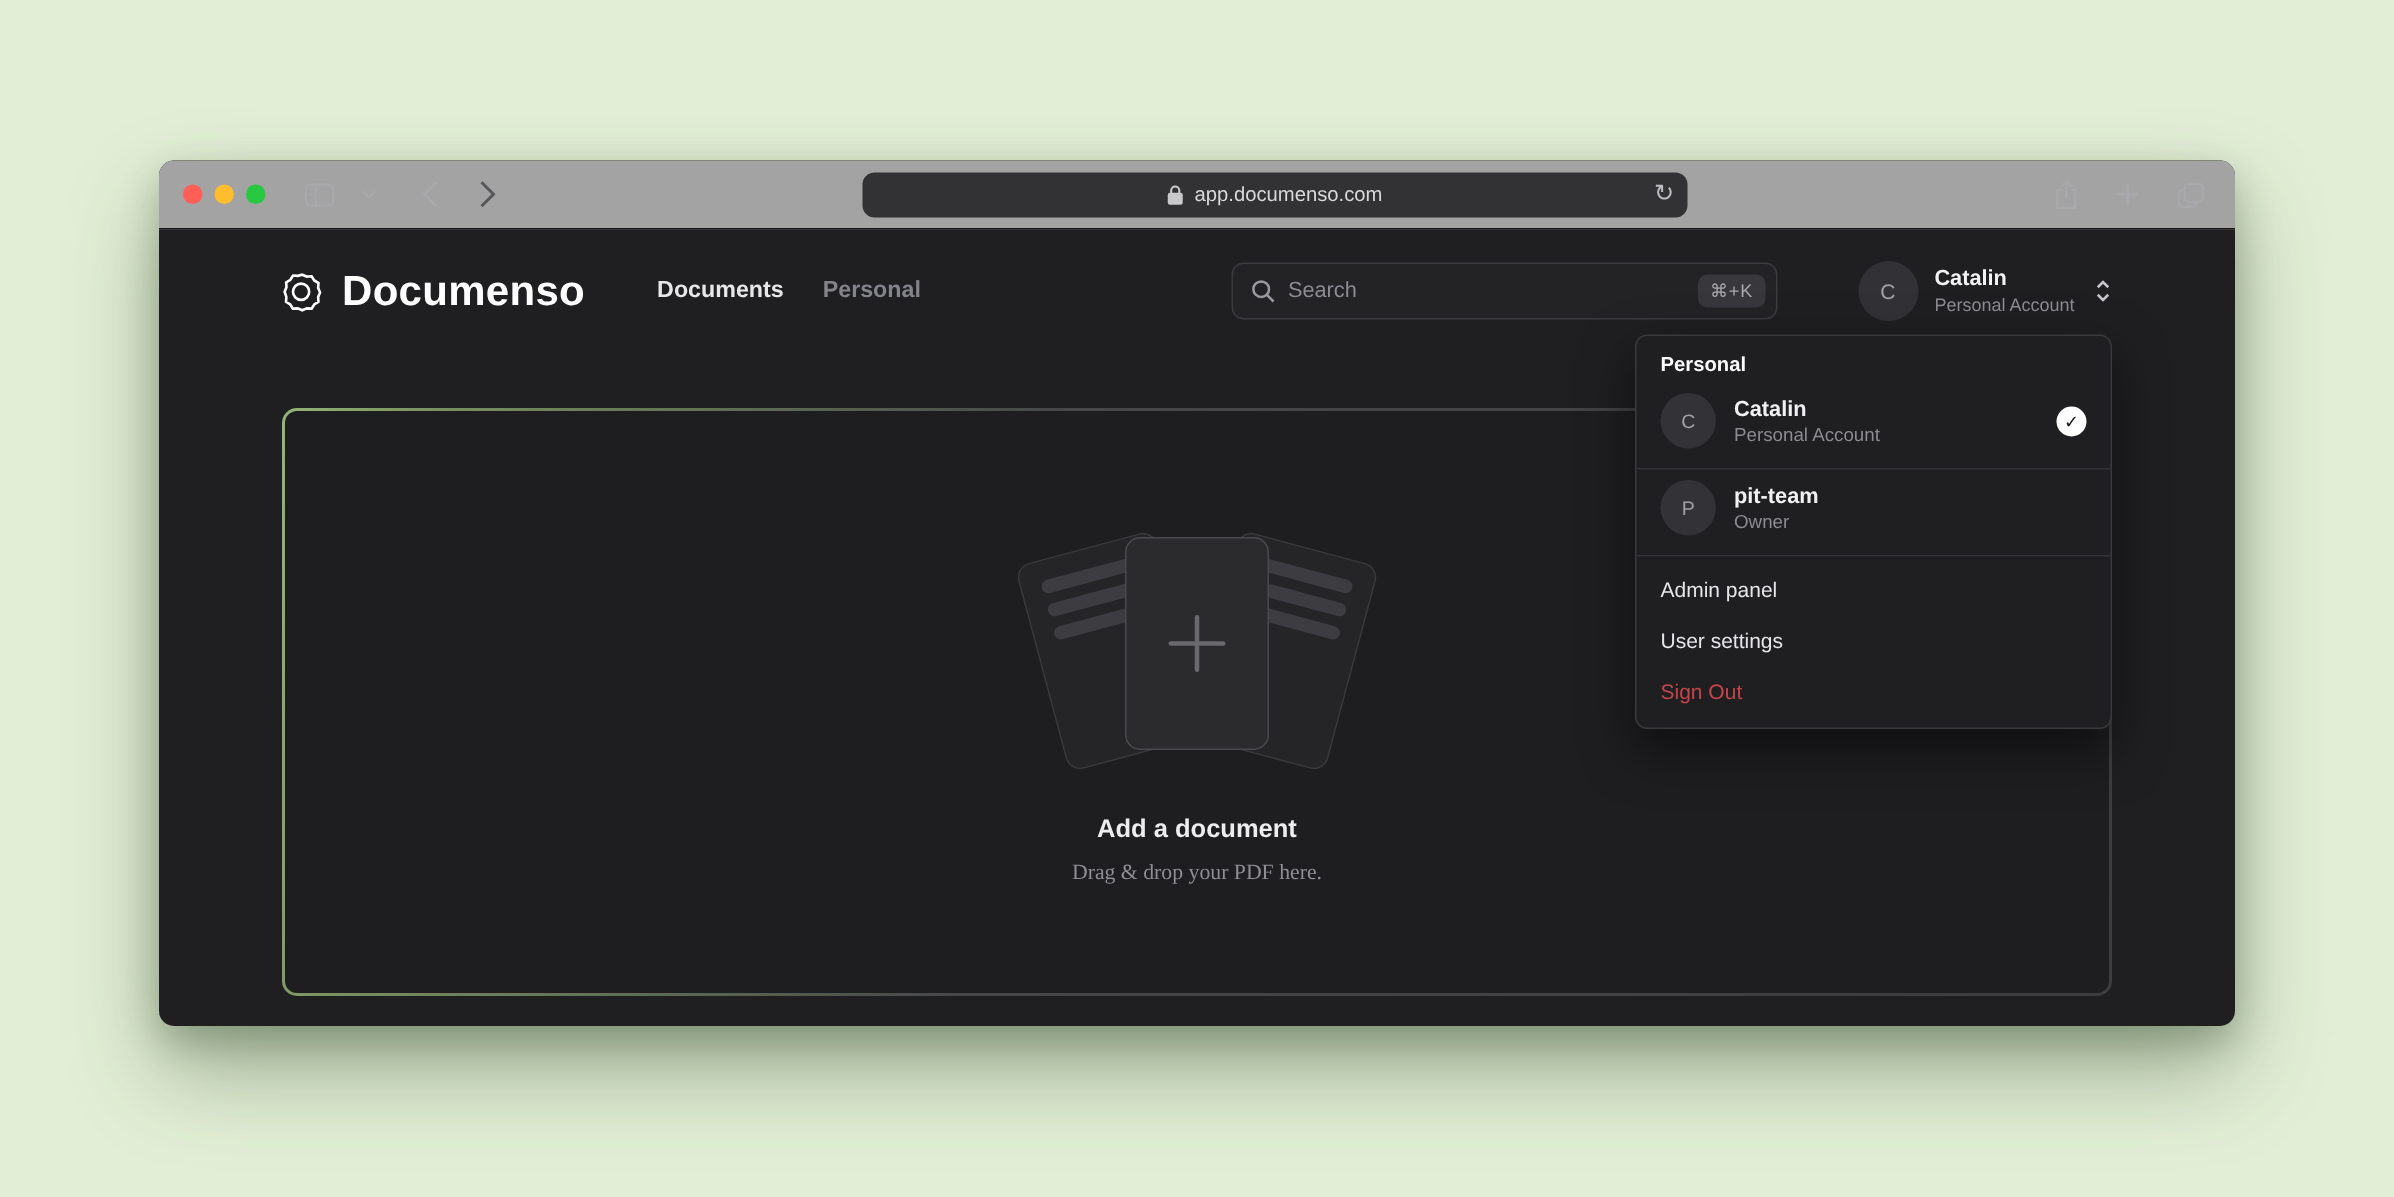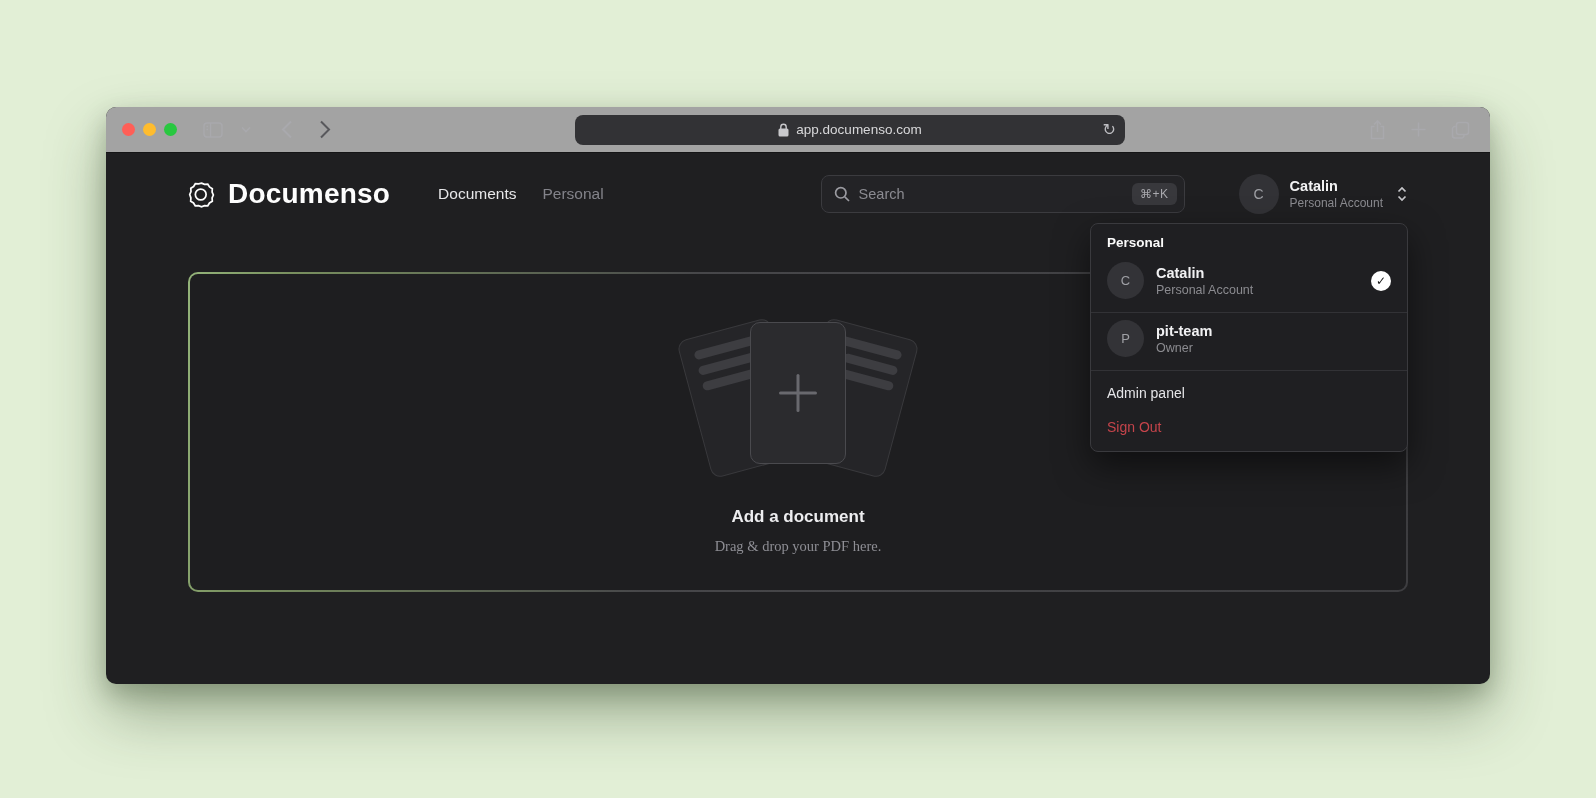--- a/index.html
+++ b/index.html
@@ -47,21 +47,21 @@
   .url-field .lock { margin-right:7px; display:flex; color:#c9c9cc; }
   .url-field .reload { position:absolute; right:9px; color:#bdbdc1; font-size:16px; line-height:1; }
   .tb-group-right { display:flex; align-items:center; gap:16px; }
 
   
   .app { position:relative; height:530px; padding:20px 82px 0; }
   .app-header { display:flex; align-items:center; height:42px; }
   .brand { display:flex; align-items:center; gap:13px; color:#fdfdfd; }
   .brand-name { font-size:28px; font-weight:700; letter-spacing:.2px; }
   .logo { display:flex; color:#fdfdfd; }
-  .nav { display:flex; gap:26px; margin-left:48px; font-size:15.5px; font-weight:400; }
+  .nav { display:flex; gap:26px; margin-left:48px; font-size:15.5px; font-weight:700; }
   .nav-link.active { color:#e7e7e9; }
   .nav-link.inactive { color:#83838a; }
 
   .search {
     margin-left:auto; width:364px; height:38px;
     border:1px solid #3b3b3f; background:#232326; border-radius:8px;
     display:flex; align-items:center; padding:0 7px 0 12px;
     color:#8b8b91; font-size:14.5px;
   }
   .search .mag { display:flex; margin-right:9px; color:#9a9aa0; }
@@ -76,21 +76,21 @@
     background:#323236; color:#9fa0a5;
     display:flex; align-items:center; justify-content:center; font-size:14px;
   }
   .account-text { line-height:1.25; }
   .account-name { font-size:14.5px; font-weight:700; color:#f3f3f4; }
   .account-sub { font-size:12px; color:#8b8b90; }
   .chevrons { color:#c7c7cb; display:flex; margin-left:2px; }
 
   
   .dropzone {
-    margin-top:57px; height:320px; border-radius:10px; padding:2px;
+    margin-top:57px; height:392px; border-radius:10px; padding:2px;
     background:linear-gradient(100deg,#94b47a 0%, #79905f 8%, #47474a 40%, #3d3d40 100%);
   }
   .dropzone-inner {
     height:100%; border-radius:8px; background:#1e1e20;
     display:flex; flex-direction:column; align-items:center; justify-content:center;
   }
   .stack { position:relative; width:260px; height:168px; margin-bottom:30px; }
   .card {
     position:absolute; left:50%; top:50%;
     width:96px; height:142px; border-radius:10px;
@@ -314,18 +314,19 @@
         <span>
           <div class="dd-name">pit-team</div>
           <div class="dd-sub">Owner</div>
         </span>
       </div>
 
       <div class="dd-sep"></div>
 
       <div class="dd-menu">
         <div class="dd-item">Admin panel</div>
+        <div class="dd-item">User settings</div>
         <div class="dd-item danger">Sign Out</div>
       </div>
     </div>
 
   </div>
 </div>
 
 </body></html>

